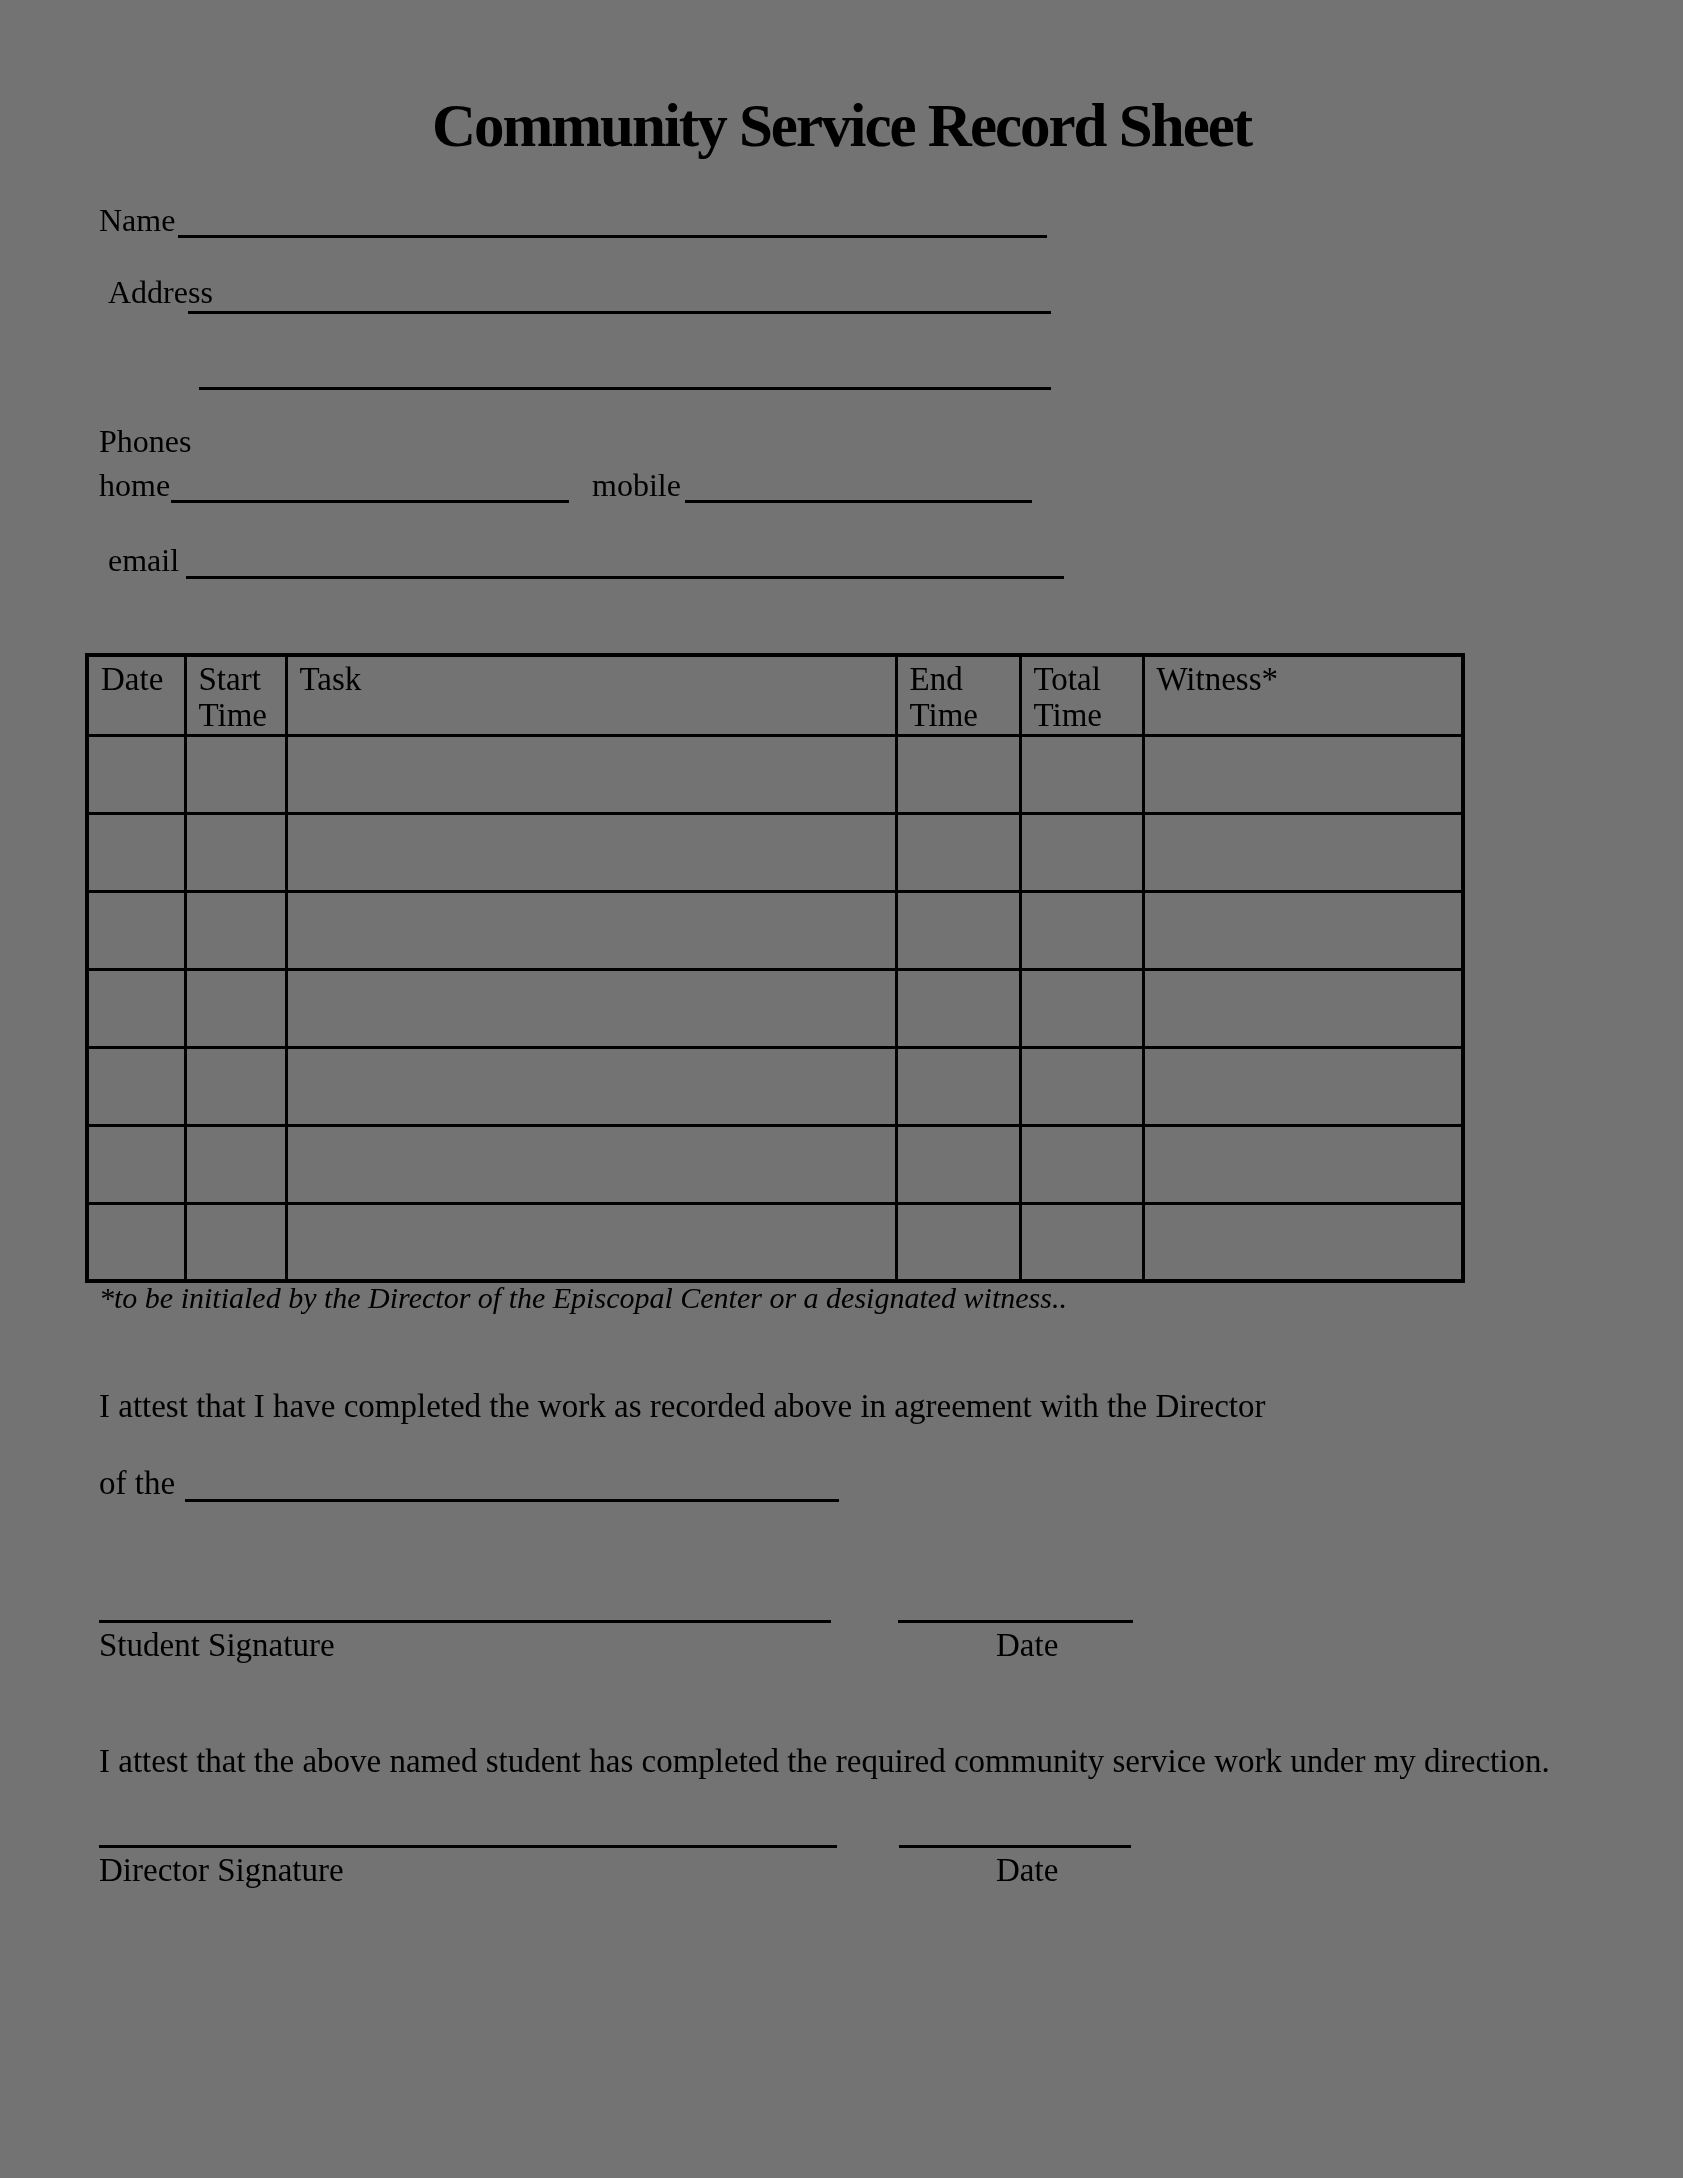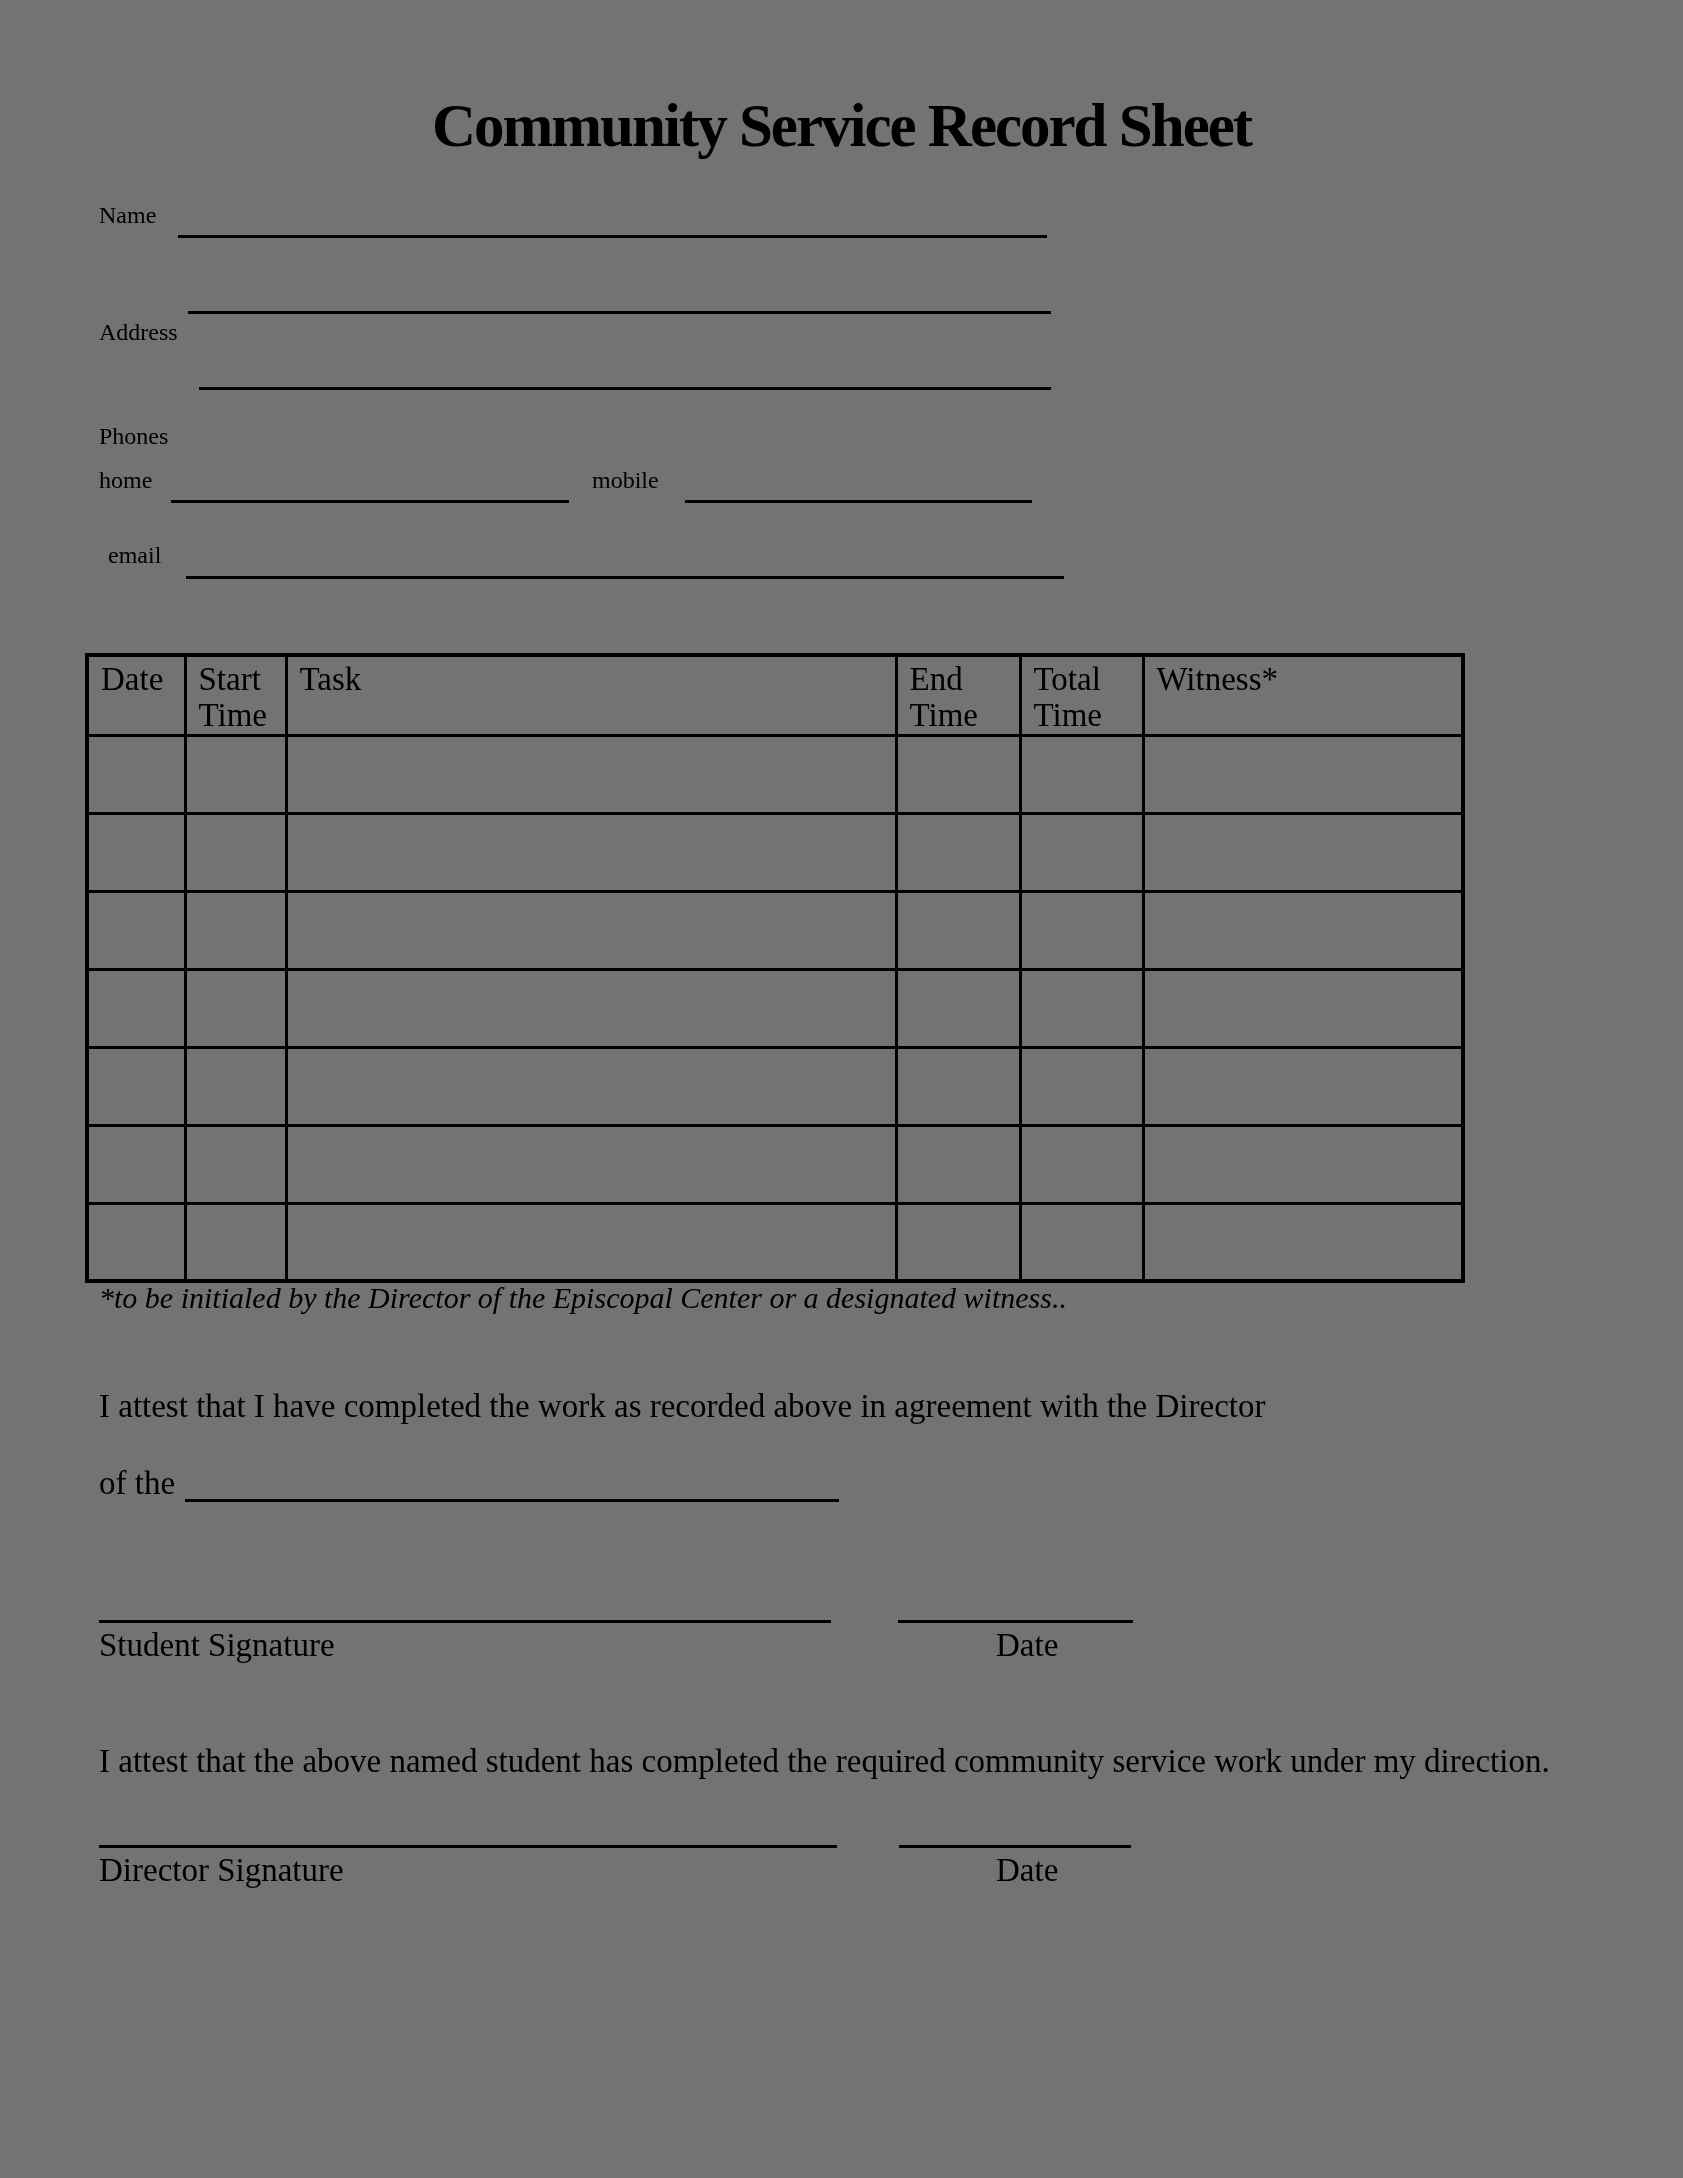--- a/index.html
+++ b/index.html
@@ -23,34 +23,34 @@
     top: 91px;
     width: 1683px;
     text-align: center;
     font-size: 61px;
     font-weight: bold;
     letter-spacing: -2px;
     white-space: nowrap;
   }
 
   .label {
-    font-size: 24px;
+    font-size: 32px;
     line-height: 1.2;
     white-space: nowrap;
   }
 
   .blank-line {
     position: absolute;
     height: 3px;
     background: #000000;
   }
 
   
   .lbl-name     { left: 99px; top: 201px; }
-  .lbl-address  { left: 99px; top: 273px; margin-top: 45px; }
+  .lbl-address  { left: 108px; top: 273px; }
   .lbl-phones   { left: 99px; top: 422px; }
   .lbl-home     { left: 99px; top: 466px; }
   .lbl-mobile   { left: 592px; top: 466px; }
   .lbl-email    { left: 99px; top: 541px; margin-left: 9px; }
 
   
   .ln-name      { left: 178px; top: 235px; width: 869px; }
   .ln-addr1     { left: 188px; top: 311px; width: 863px; }
   .ln-addr2     { left: 199px; top: 387px; width: 852px; }
   .ln-home      { left: 171px; top: 500px; width: 398px; }

